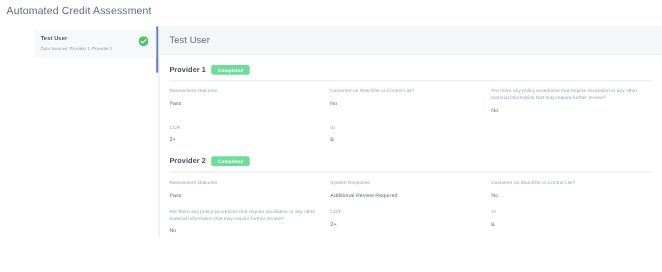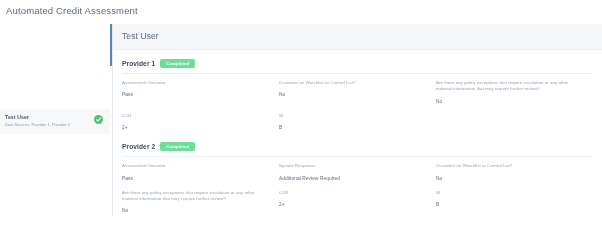--- a/index.html
+++ b/index.html
@@ -29,22 +29,23 @@
     color: #5b6b82;
     letter-spacing: 0.15px;
     padding: 4px 0 0 6px;
     line-height: 14px;
     font-weight: 400;
   }
 
   
   .split {
     display: flex;
-    align-items: center;
+    align-items: flex-start;
     margin-top: 6px;
+    padding-left: 32px;
   }
 
   
   .sidebar {
     width: 110px;
     flex: 0 0 110px;
     box-sizing: border-box;
     padding-top: 3px;
   }
   .side-item {

